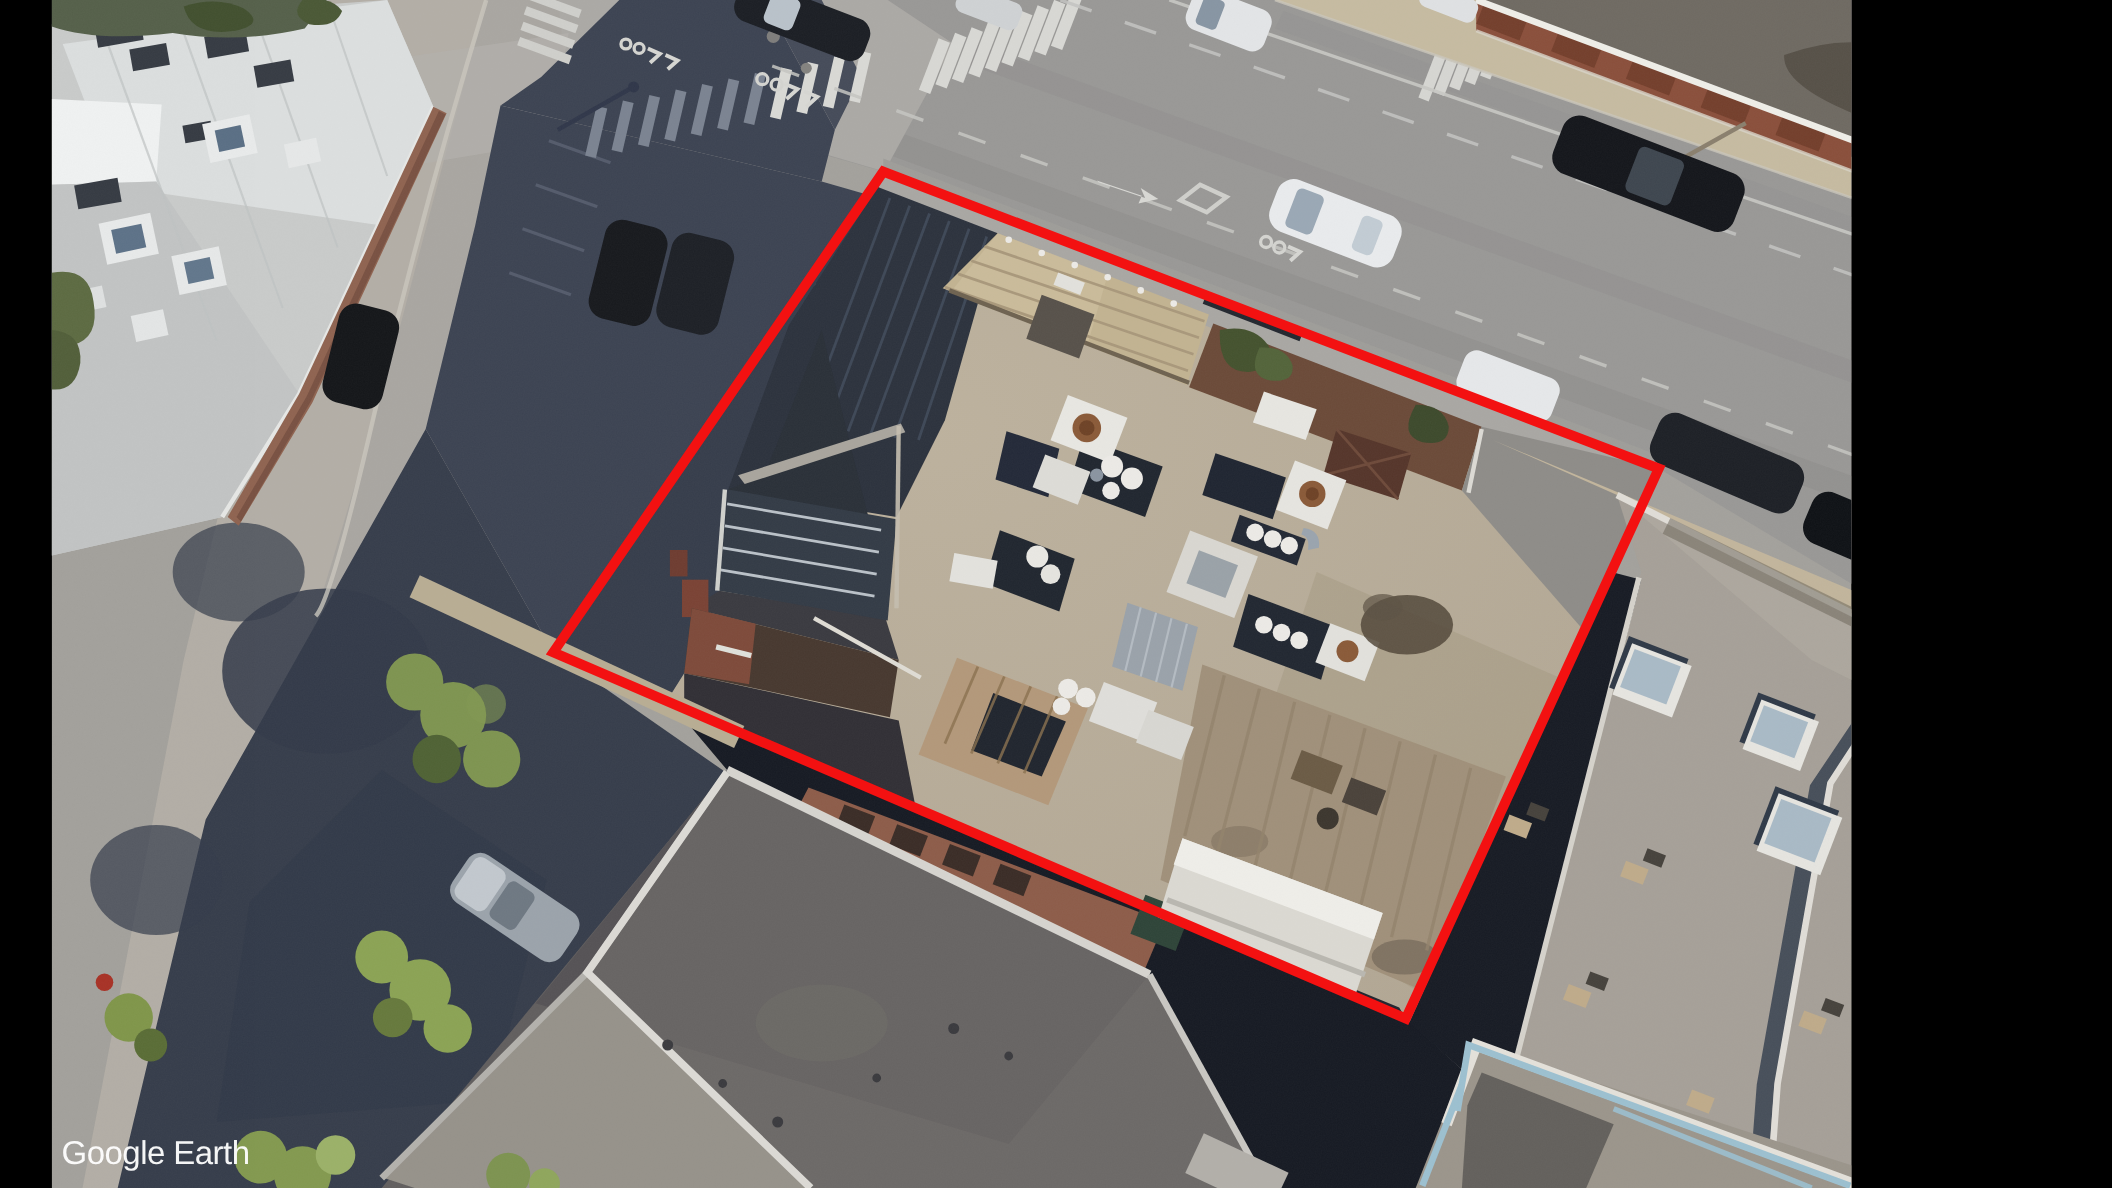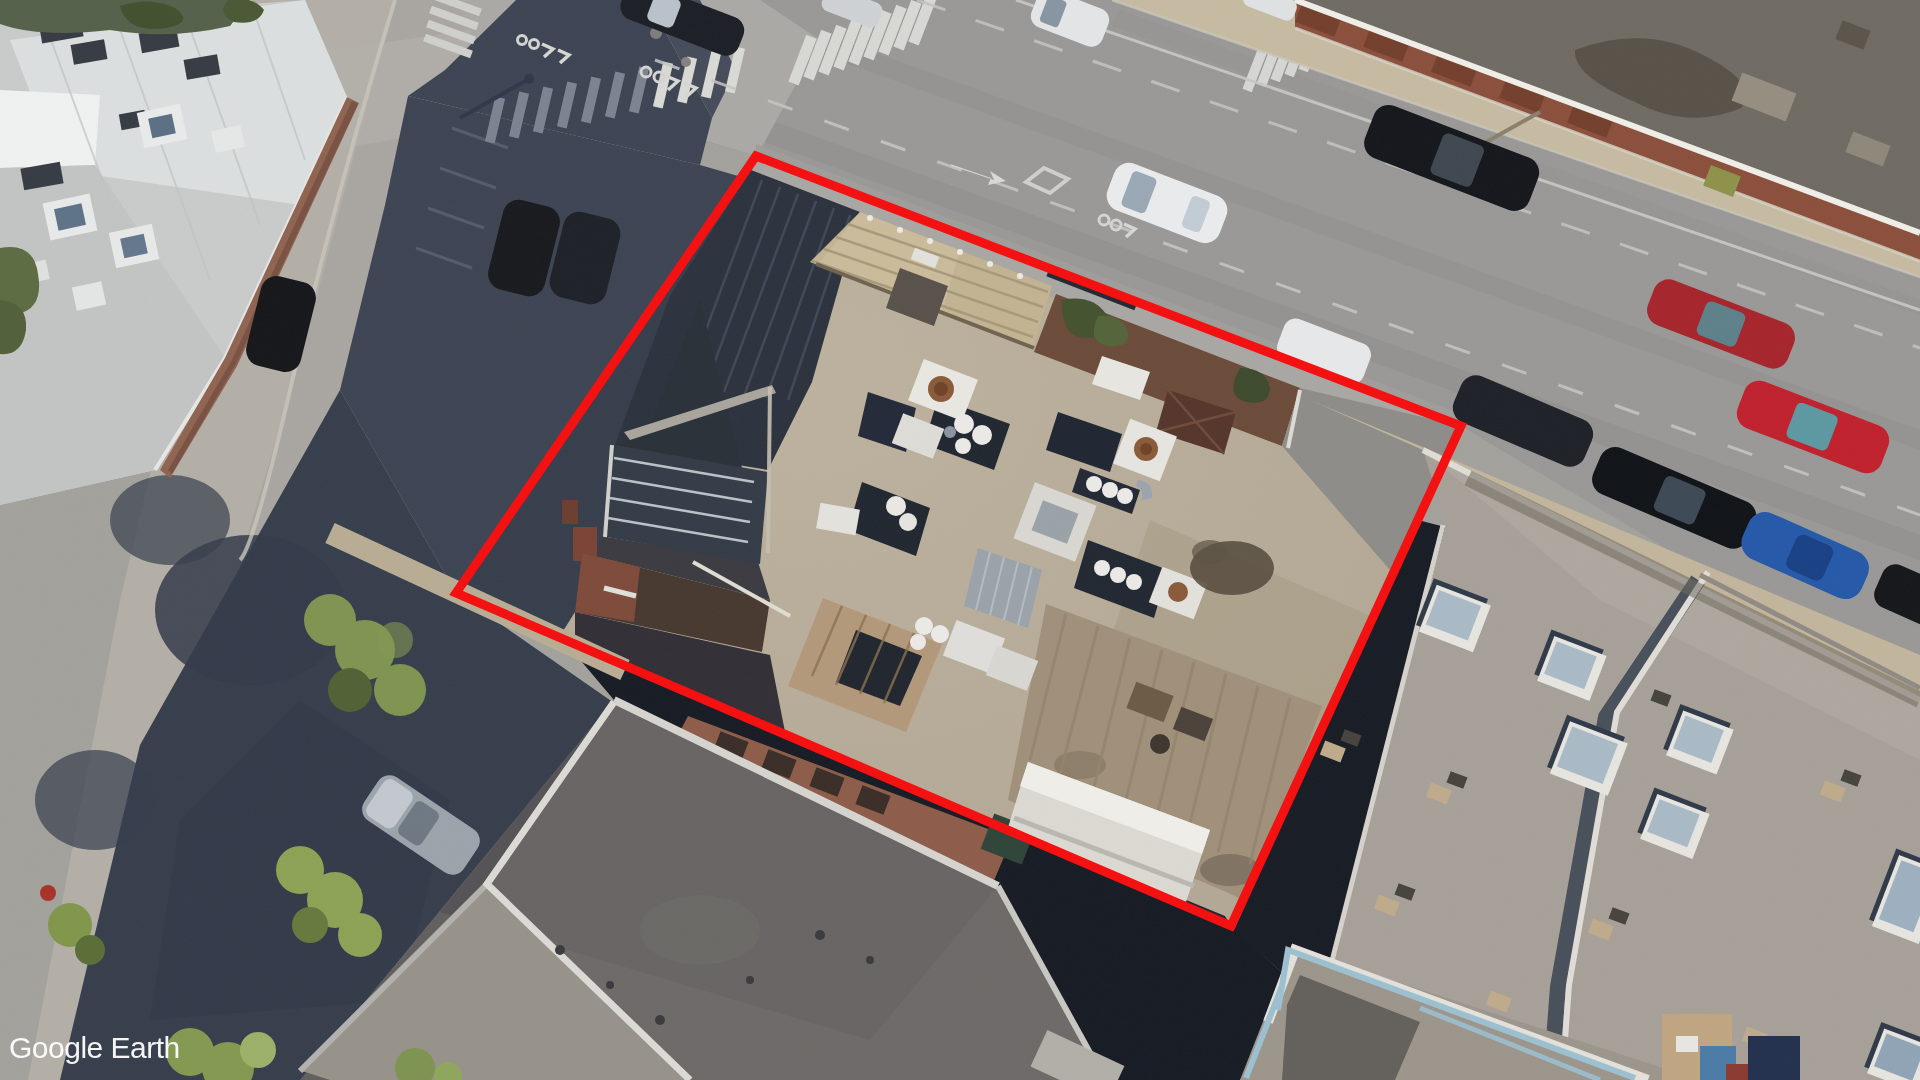--- a/index.html
+++ b/index.html
@@ -1,17 +1,17 @@
 <!DOCTYPE html>
 <html><head>
 <meta charset="utf-8">
 <style>
   html,body{margin:0;padding:0;background:#000;}
-  #scene{width:1920px;height:1080px;position:relative;overflow:hidden;
-         font-family:"Liberation Sans", sans-serif;}
+  #scene{width:1636px;height:1080px;position:relative;overflow:hidden;
+         font-family:"Liberation Sans", sans-serif;padding-left:47px;}
   svg{display:block;}
 </style>
 </head>
 <body>
 <div id="scene">
 <svg width="1920" height="1080" viewBox="0 0 1920 1080" xmlns="http://www.w3.org/2000/svg">
 <defs>
 <filter id="grain" x="0" y="0" width="100%" height="100%">
 <feTurbulence type="fractalNoise" baseFrequency="0.9" numOctaves="2" result="n"></feTurbulence>
 <feColorMatrix in="n" type="matrix" values="0 0 0 0 0.5  0 0 0 0 0.5  0 0 0 0 0.5  0 0 0 0.6 0"></feColorMatrix>

